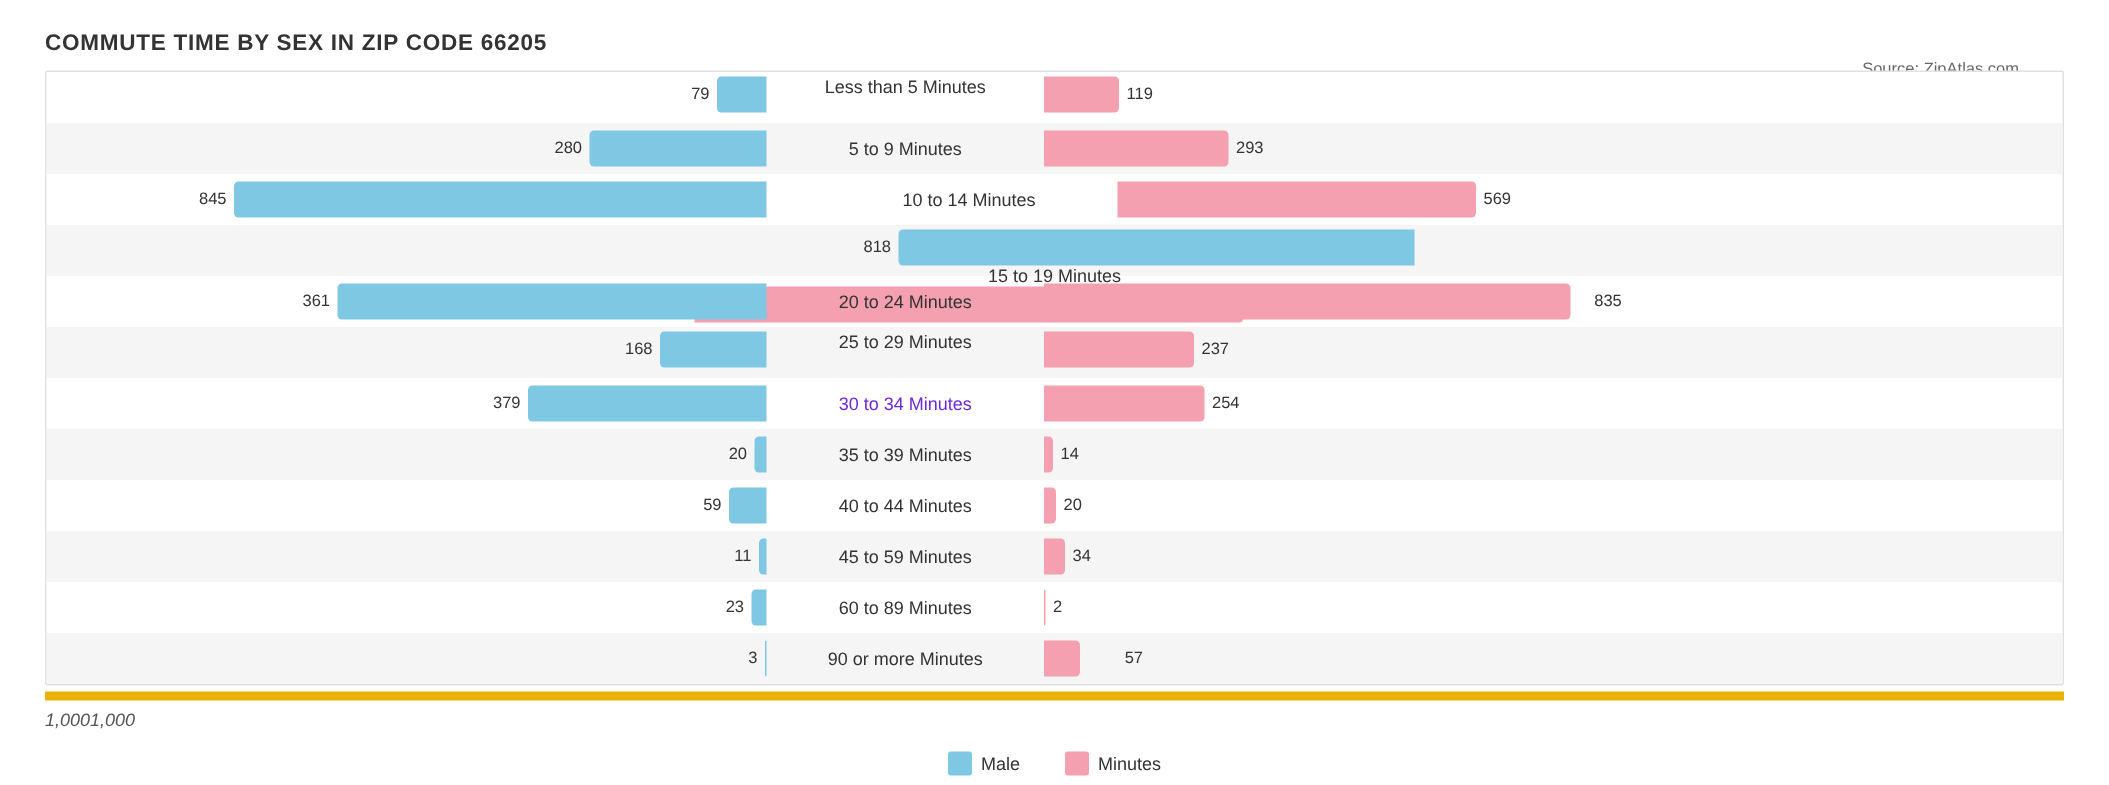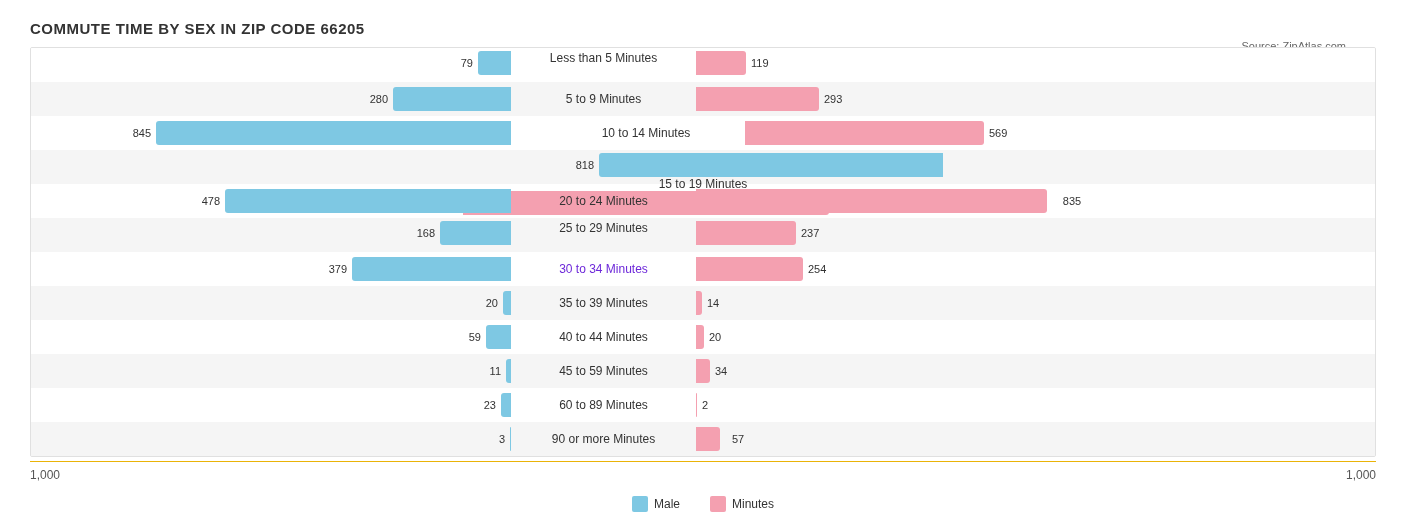--- a/index.html
+++ b/index.html
@@ -25,24 +25,24 @@
       font-size: 11px;
       color: #666;
     }
     .chart-area {
       position: relative;
       margin-top: 10px;
     }
     .axis-row {
       display: flex;
       width: 100%;
-      justify-content: space-between;
       padding: 6px 0;
-      border-top: 1px solid #eab308;
+      border-top: 6px solid #eab308;
       margin-top: 4px;
+      font-style: italic;
     }
     .axis-label {
       font-size: 12px;
       color: #555;
     }
     .legend {
       display: flex;
       justify-content: center;
       gap: 30px;
       margin-top: 8px;
@@ -137,21 +137,21 @@
             <div style="width: 344px; height: 24px; background: rgb(126, 200, 227); border-radius: 3px 0px 0px 3px;"></div>
           </div>
           <div style="width: 185px; flex-shrink: 0; text-align: center; font-size: 12px; color: rgb(51, 51, 51); padding: 0px 4px;">15 to 19 Minutes</div>
           <div style="display: flex; align-items: center; justify-content: flex-start; width: 480px;">
             <div style="width: 366px; height: 24px; background: rgb(244, 160, 176); border-radius: 0px 3px 3px 0px;"></div>
             <span class="right-val" style="min-width: 40px; text-align: left; margin-left: 5px; font-size: 11px; color: rgb(51, 51, 51);">566</span>
           </div>
         </div>
         <div class="bar-row-wrap" style="display: flex; align-items: center; height: 34px;">
           <div style="display: flex; align-items: center; justify-content: flex-end; width: 480px; padding-right: 0px;">
-            <span class="left-val" style="min-width: 40px; text-align: right; margin-right: 5px; font-size: 11px; color: rgb(51, 51, 51);">478</span>
+            <span class="left-val" style="min-width: 40px; text-align: right; margin-right: 5px; font-size: 11px; color: rgb(51, 51, 51);">361</span>
             <div style="width: 286px; height: 24px; background: rgb(126, 200, 227); border-radius: 3px 0px 0px 3px;"></div>
           </div>
           <div style="width: 185px; flex-shrink: 0; text-align: center; font-size: 12px; color: rgb(51, 51, 51); padding: 0px 4px;">20 to 24 Minutes</div>
           <div style="display: flex; align-items: center; justify-content: flex-start; width: 480px;">
             <div style="width: 351px; height: 24px; background: rgb(244, 160, 176); border-radius: 0px 3px 3px 0px;"></div>
             <span class="right-val" style="min-width: 40px; text-align: center; margin-left: 5px; font-size: 11px; color: rgb(51, 51, 51);">835</span>
           </div>
         </div>
         <div class="bar-row-wrap" style="display: flex; align-items: flex-start; height: 34px;">
           <div style="display: flex; align-items: center; justify-content: flex-end; width: 480px; padding-right: 0px;">
@@ -220,21 +220,21 @@
           </div>
         </div>
         <div class="bar-row-wrap" style="display: flex; align-items: center; height: 34px;">
           <div style="display: flex; align-items: center; justify-content: flex-end; width: 480px; padding-right: 0px;">
             <span class="left-val" style="min-width: 40px; text-align: right; margin-right: 5px; font-size: 11px; color: rgb(51, 51, 51);">3</span>
             <div style="width: 1px; height: 24px; background: rgb(126, 200, 227); border-radius: 3px 0px 0px 3px;"></div>
           </div>
           <div style="width: 185px; flex-shrink: 0; text-align: center; font-size: 12px; color: rgb(51, 51, 51); padding: 0px 4px;">90 or more Minutes</div>
           <div style="display: flex; align-items: center; justify-content: flex-start; width: 480px;">
             <div style="width: 24px; height: 24px; background: rgb(244, 160, 176); border-radius: 0px 3px 3px 0px;"></div>
-            <span class="right-val" style="min-width: 40px; text-align: left; margin-left: 12px; font-size: 11px; color: rgb(51, 51, 51);">57</span>
+            <span class="right-val" style="min-width: 40px; text-align: right; margin-left: 2px; font-size: 11px; color: rgb(51, 51, 51);">57</span>
           </div>
         </div>
       </div>
 
     <div class="axis-row">
       <span class="axis-label">1,000</span>
       <span class="axis-label">1,000</span>
     </div>
 
     <div class="legend">

